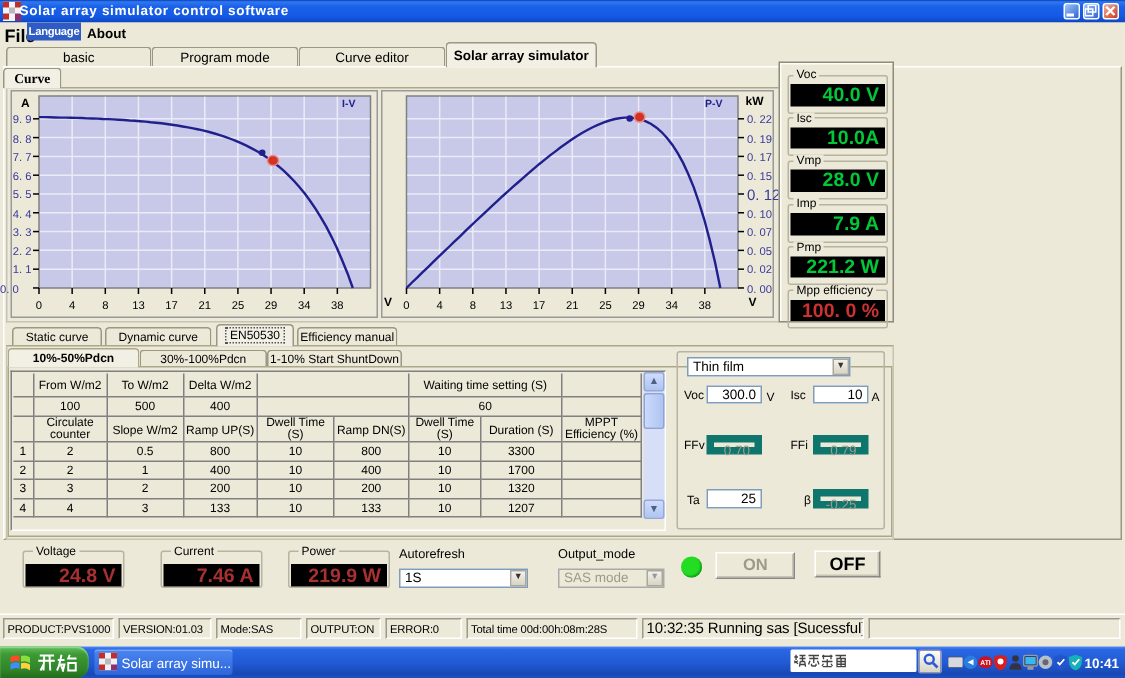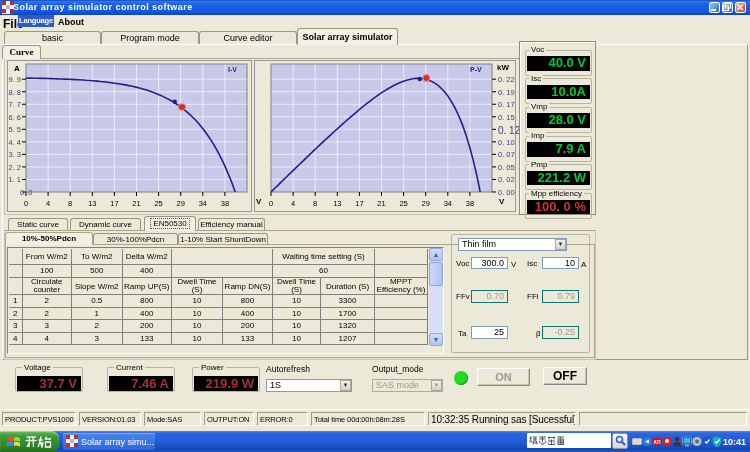--- a/index.html
+++ b/index.html
@@ -15,21 +15,21 @@
 .tab{box-sizing:border-box;border:1px solid #9a9782;border-bottom:none;border-radius:3px 3px 0 0;background:#ece9d8;text-align:center;font-size:9px;color:#000;white-space:nowrap;}
 .seltab{background:#f2efe4;}
 
 #mainpage{left:2px;top:44px;width:746px;height:316px;box-sizing:border-box;border:1px solid #9a9782;border-top:1px solid #fff;border-left:1px solid #fff;background:#ece9d8;}
 
 .grp{box-sizing:border-box;border:1px solid #b8b4a2;border-radius:2px;}
 .grplabel{position:absolute;background:#ece9d8;font-size:8px;color:#000;line-height:8px;padding:0 2px;white-space:nowrap;}
 .lcd{position:absolute;background:#000;font-weight:bold;font-size:13px;text-align:right;box-sizing:border-box;padding-right:4px;font-family:"Liberation Sans",sans-serif;}
 .cell{position:absolute;box-sizing:border-box;border-right:1px solid #808080;border-bottom:1px solid #808080;font-size:8px;text-align:center;color:#000;overflow:hidden;}
 .fld{position:absolute;box-sizing:border-box;border:1px solid #7f9db9;background:#fff;font-size:9px;text-align:right;padding-right:3px;color:#000;}
-.fldd{background:#ece9d8;color:#9d9a8b;border:1px solid #0f766e;}
+.fldd{background:#ece9d8;color:#9d9a8b;border:5px solid #0f766e;}
 .btn3d{position:absolute;box-sizing:border-box;background:#ece9d8;border:1px solid #888;border-top-color:#fff;border-left-color:#fff;box-shadow:inset -1px -1px 0 #c8c4b4;text-align:center;}
 </style>
 </head>
 <body>
 
 <div class="abs" id="titlebar"></div>
 <svg class="abs" style="left:2px;top:1px" width="12" height="13" viewBox="0 0 12 13">
  <rect x="0" y="0" width="12" height="13" fill="#f4f4f8"></rect>
  <rect x="0" y="0" width="4" height="4" fill="#c03028"></rect>
     <rect x="8" y="0" width="4" height="4" fill="#c03028"></rect>
@@ -181,21 +181,21 @@
     <div class="abs" style="left:0px;top:125.3px;width:21px;text-align:right;font-size:7.5px;color:#3a3a9c;">5. 5</div>
     <div class="abs" style="left:498px;top:125.3px;width:26px;text-align:left;font-size:10px;color:#3a3a9c;">0. 12</div>
     <div class="abs" style="left:0px;top:137.8px;width:21px;text-align:right;font-size:7.5px;color:#3a3a9c;">4. 4</div>
     <div class="abs" style="left:498px;top:137.8px;width:26px;text-align:left;font-size:7.5px;color:#3a3a9c;">0. 10</div>
     <div class="abs" style="left:0px;top:150.4px;width:21px;text-align:right;font-size:7.5px;color:#3a3a9c;">3. 3</div>
     <div class="abs" style="left:498px;top:150.4px;width:26px;text-align:left;font-size:7.5px;color:#3a3a9c;">0. 07</div>
     <div class="abs" style="left:0px;top:162.9px;width:21px;text-align:right;font-size:7.5px;color:#3a3a9c;">2. 2</div>
     <div class="abs" style="left:498px;top:162.9px;width:26px;text-align:left;font-size:7.5px;color:#3a3a9c;">0. 05</div>
     <div class="abs" style="left:0px;top:175.4px;width:21px;text-align:right;font-size:7.5px;color:#3a3a9c;">1. 1</div>
     <div class="abs" style="left:498px;top:175.4px;width:26px;text-align:left;font-size:7.5px;color:#3a3a9c;">0. 02</div>
-    <div class="abs" style="left:0px;top:188.0px;width:21px;text-align:left;font-size:7.5px;color:#3a3a9c;padding-left:20px;">0. 0</div>
+    <div class="abs" style="left:0px;top:188.0px;width:21px;text-align:left;font-size:7.5px;color:#3a3a9c;">0. 0</div>
     <div class="abs" style="left:498px;top:188.0px;width:26px;text-align:left;font-size:7.5px;color:#3a3a9c;">0. 00</div>
     <div class="abs" style="left:18.0px;top:199px;width:16px;text-align:center;font-size:7.5px;">0</div>
     <div class="abs" style="left:40.1px;top:199px;width:16px;text-align:center;font-size:7.5px;">4</div>
     <div class="abs" style="left:62.2px;top:199px;width:16px;text-align:center;font-size:7.5px;">8</div>
     <div class="abs" style="left:84.3px;top:199px;width:16px;text-align:center;font-size:7.5px;">13</div>
     <div class="abs" style="left:106.4px;top:199px;width:16px;text-align:center;font-size:7.5px;">17</div>
     <div class="abs" style="left:128.5px;top:199px;width:16px;text-align:center;font-size:7.5px;">21</div>
     <div class="abs" style="left:150.6px;top:199px;width:16px;text-align:center;font-size:7.5px;">25</div>
     <div class="abs" style="left:172.7px;top:199px;width:16px;text-align:center;font-size:7.5px;">29</div>
     <div class="abs" style="left:194.8px;top:199px;width:16px;text-align:center;font-size:7.5px;">34</div>
@@ -331,21 +331,21 @@
     <div class="fld fldd" style="left:542px;top:290px;width:37px;height:12.5px;line-height:11px;">0.79</div>
     <div class="abs" style="left:458px;top:329px;font-size:8px;">Ta</div>
     <div class="fld" style="left:471px;top:326px;width:37px;height:12.5px;line-height:11px;">25</div>
     <div class="abs" style="left:536px;top:329px;font-size:8px;">β</div>
     <div class="fld fldd" style="left:542px;top:326px;width:37px;height:12.5px;line-height:11px;">-0.25</div>
   </div>
 
 <div id="bottom">
     <div class="abs grp" style="left:15px;top:367px;width:68px;height:25px;"></div>
     <div class="grplabel" style="left:22px;top:363.5px;">Voltage</div>
-    <div class="lcd" style="left:17px;top:376px;width:64px;height:15px;line-height:15px;color:#a83030;">37.7 V</div>
+    <div class="lcd" style="left:17px;top:376px;width:64px;height:15px;line-height:15px;color:#a83030;">24.8 V</div>
     <div class="abs grp" style="left:107px;top:367px;width:68px;height:25px;"></div>
     <div class="grplabel" style="left:114px;top:363.5px;">Current</div>
     <div class="lcd" style="left:109px;top:376px;width:64px;height:15px;line-height:15px;color:#a83030;">7.46 A</div>
     <div class="abs grp" style="left:192px;top:367px;width:68px;height:25px;"></div>
     <div class="grplabel" style="left:199px;top:363.5px;">Power</div>
     <div class="lcd" style="left:194px;top:376px;width:64px;height:15px;line-height:15px;color:#a83030;">219.9 W</div>
     <div class="abs" style="left:266px;top:364px;font-size:8.5px;">Autorefresh</div>
     <div class="abs" style="left:266px;top:379px;width:86px;height:13px;box-sizing:border-box;border:1px solid #7f9db9;background:#fff;font-size:9px;padding-left:3px;line-height:11px;">1S</div>
     <div class="abs" style="left:340px;top:380px;width:11px;height:11px;background:linear-gradient(180deg,#f2f1ec,#d8d4c4);border:1px solid #aba899;box-sizing:border-box;font-size:6px;text-align:center;line-height:9px;color:#333;">▼</div>
     <div class="abs" style="left:372px;top:364px;font-size:8.5px;">Output_mode</div>

